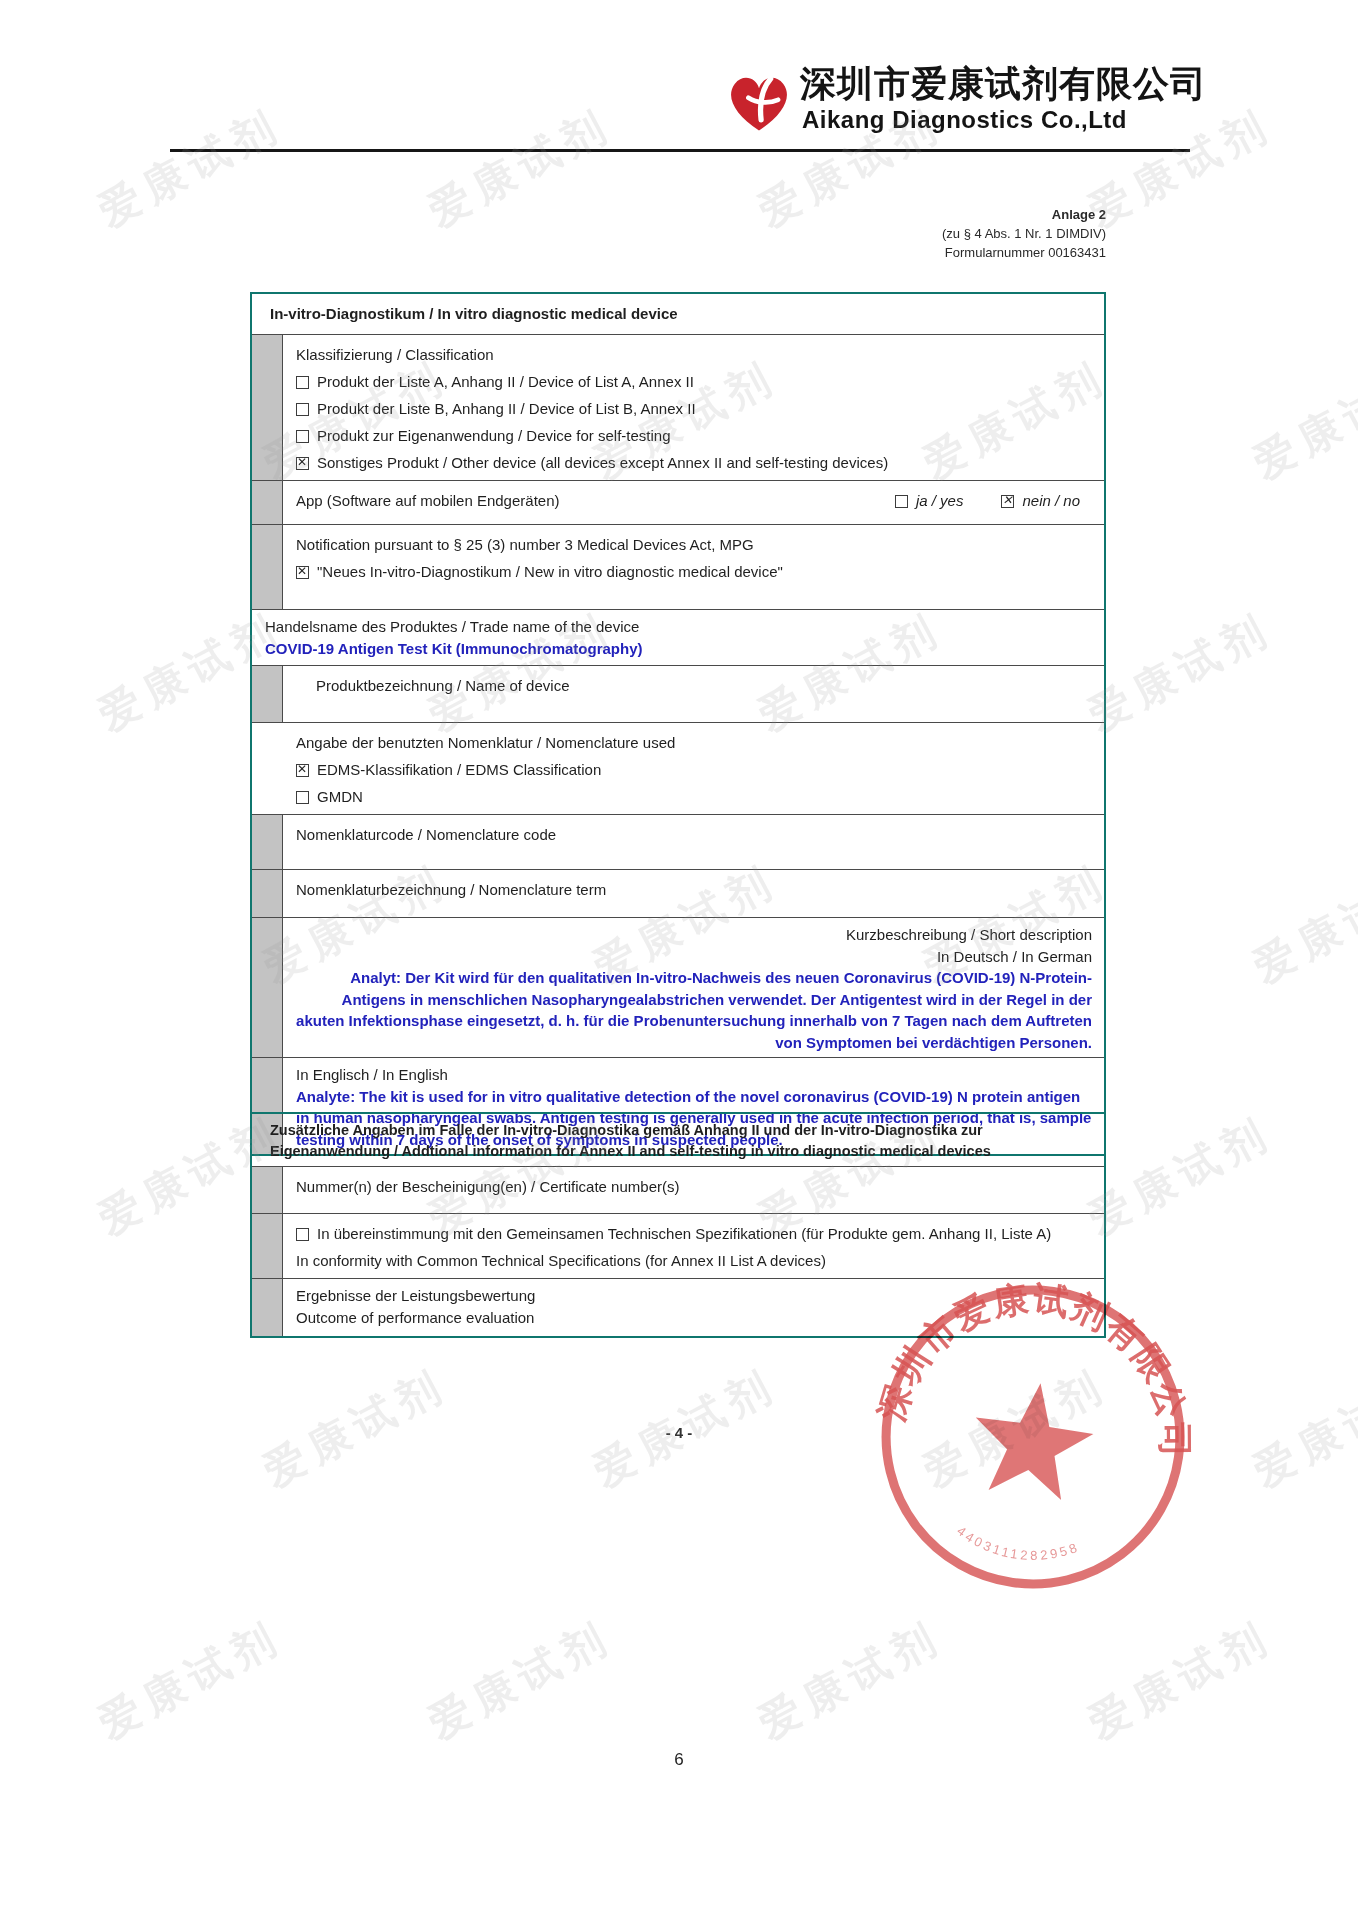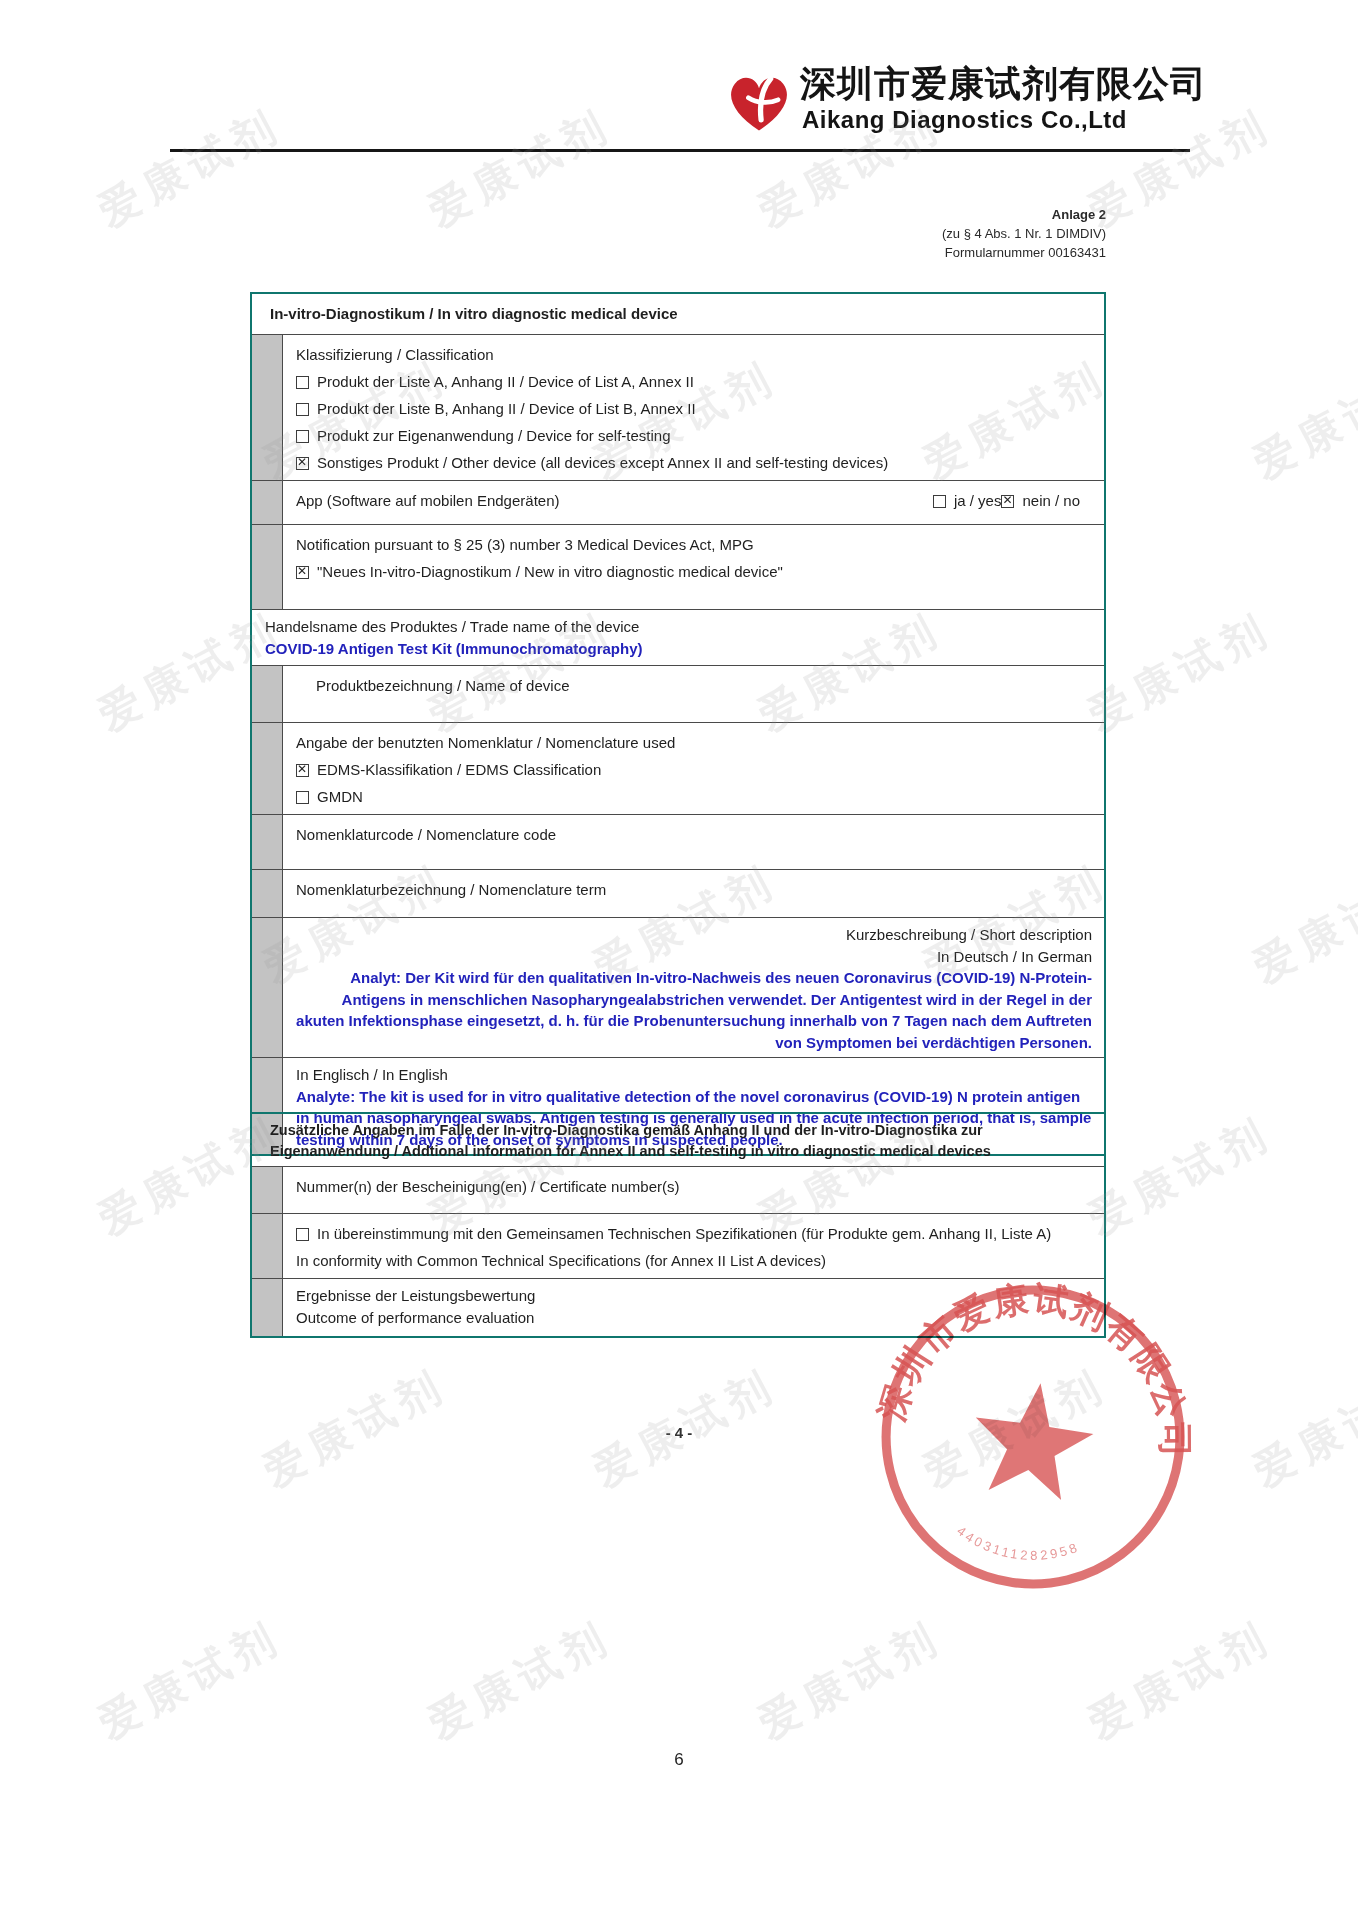--- a/index.html
+++ b/index.html
@@ -45,21 +45,21 @@
   .gray{width:30px; flex:none; background:#c3c3c3; border-right:1px solid #4a4a4a;}
   .cell{flex:1; padding:6px 12px 4px 13px; box-sizing:border-box;}
   .cell.with-opts{display:flex; align-items:flex-start;}
   .line{font-size:15px; line-height:27px; color:#1f1f1f;}
   .tight .line{line-height:21.5px;}
   .line.blue{color:var(--blue,#2222bb); font-weight:bold;}
   .trow.header .cell{font-weight:bold; padding-left:18px;}
   .trow.header .line{font-size:15px; line-height:28px;}
   .trow.section-header .cell{font-weight:bold; padding-left:18px;}
   .trow.section-header .line{font-size:14.5px; line-height:21px;}
-  .opts{margin-left:auto; display:flex; padding:0 12px 0 20px; flex:none;}
+  .opts{margin-left:auto; display:flex; gap:38px; padding:0 12px 0 20px; flex:none;font-style:italic;}
   .opts .line{white-space:nowrap;}
   .cb{
     position:relative; display:inline-block; width:13px; height:13px;
     border:1.5px solid #3c3c3c; margin-right:8px; vertical-align:-2px;
     box-sizing:border-box; background:#fff;
   }
   .cb.checked::after{
     content:"\2715"; position:absolute; left:0px; top:-4px; font-size:12px;
     color:#1f1f1f; line-height:16px;
   }
@@ -180,21 +180,21 @@
         </div>
       </div>
       <div class="trow" style="min-height: 57px; gap: 20px;">
         <div class="gray"></div>
         <div class="cell">
           <div>
             <div class="line"><span>Produktbezeichnung / Name of device</span></div>
           </div>
         </div>
       </div>
-      <div class="trow" style="min-height: 78px;">
+      <div class="trow" style="min-height: 78px; align-items: center;">
         <div class="gray"></div>
         <div class="cell">
           <div>
             <div class="line"><span>Angabe der benutzten Nomenklatur / Nomenclature used</span></div>
             <div class="line"><span class="cb checked"></span><span>EDMS-Klassifikation / EDMS Classification</span></div>
             <div class="line"><span class="cb"></span><span>GMDN</span></div>
           </div>
         </div>
       </div>
       <div class="trow" style="min-height: 55px;">

